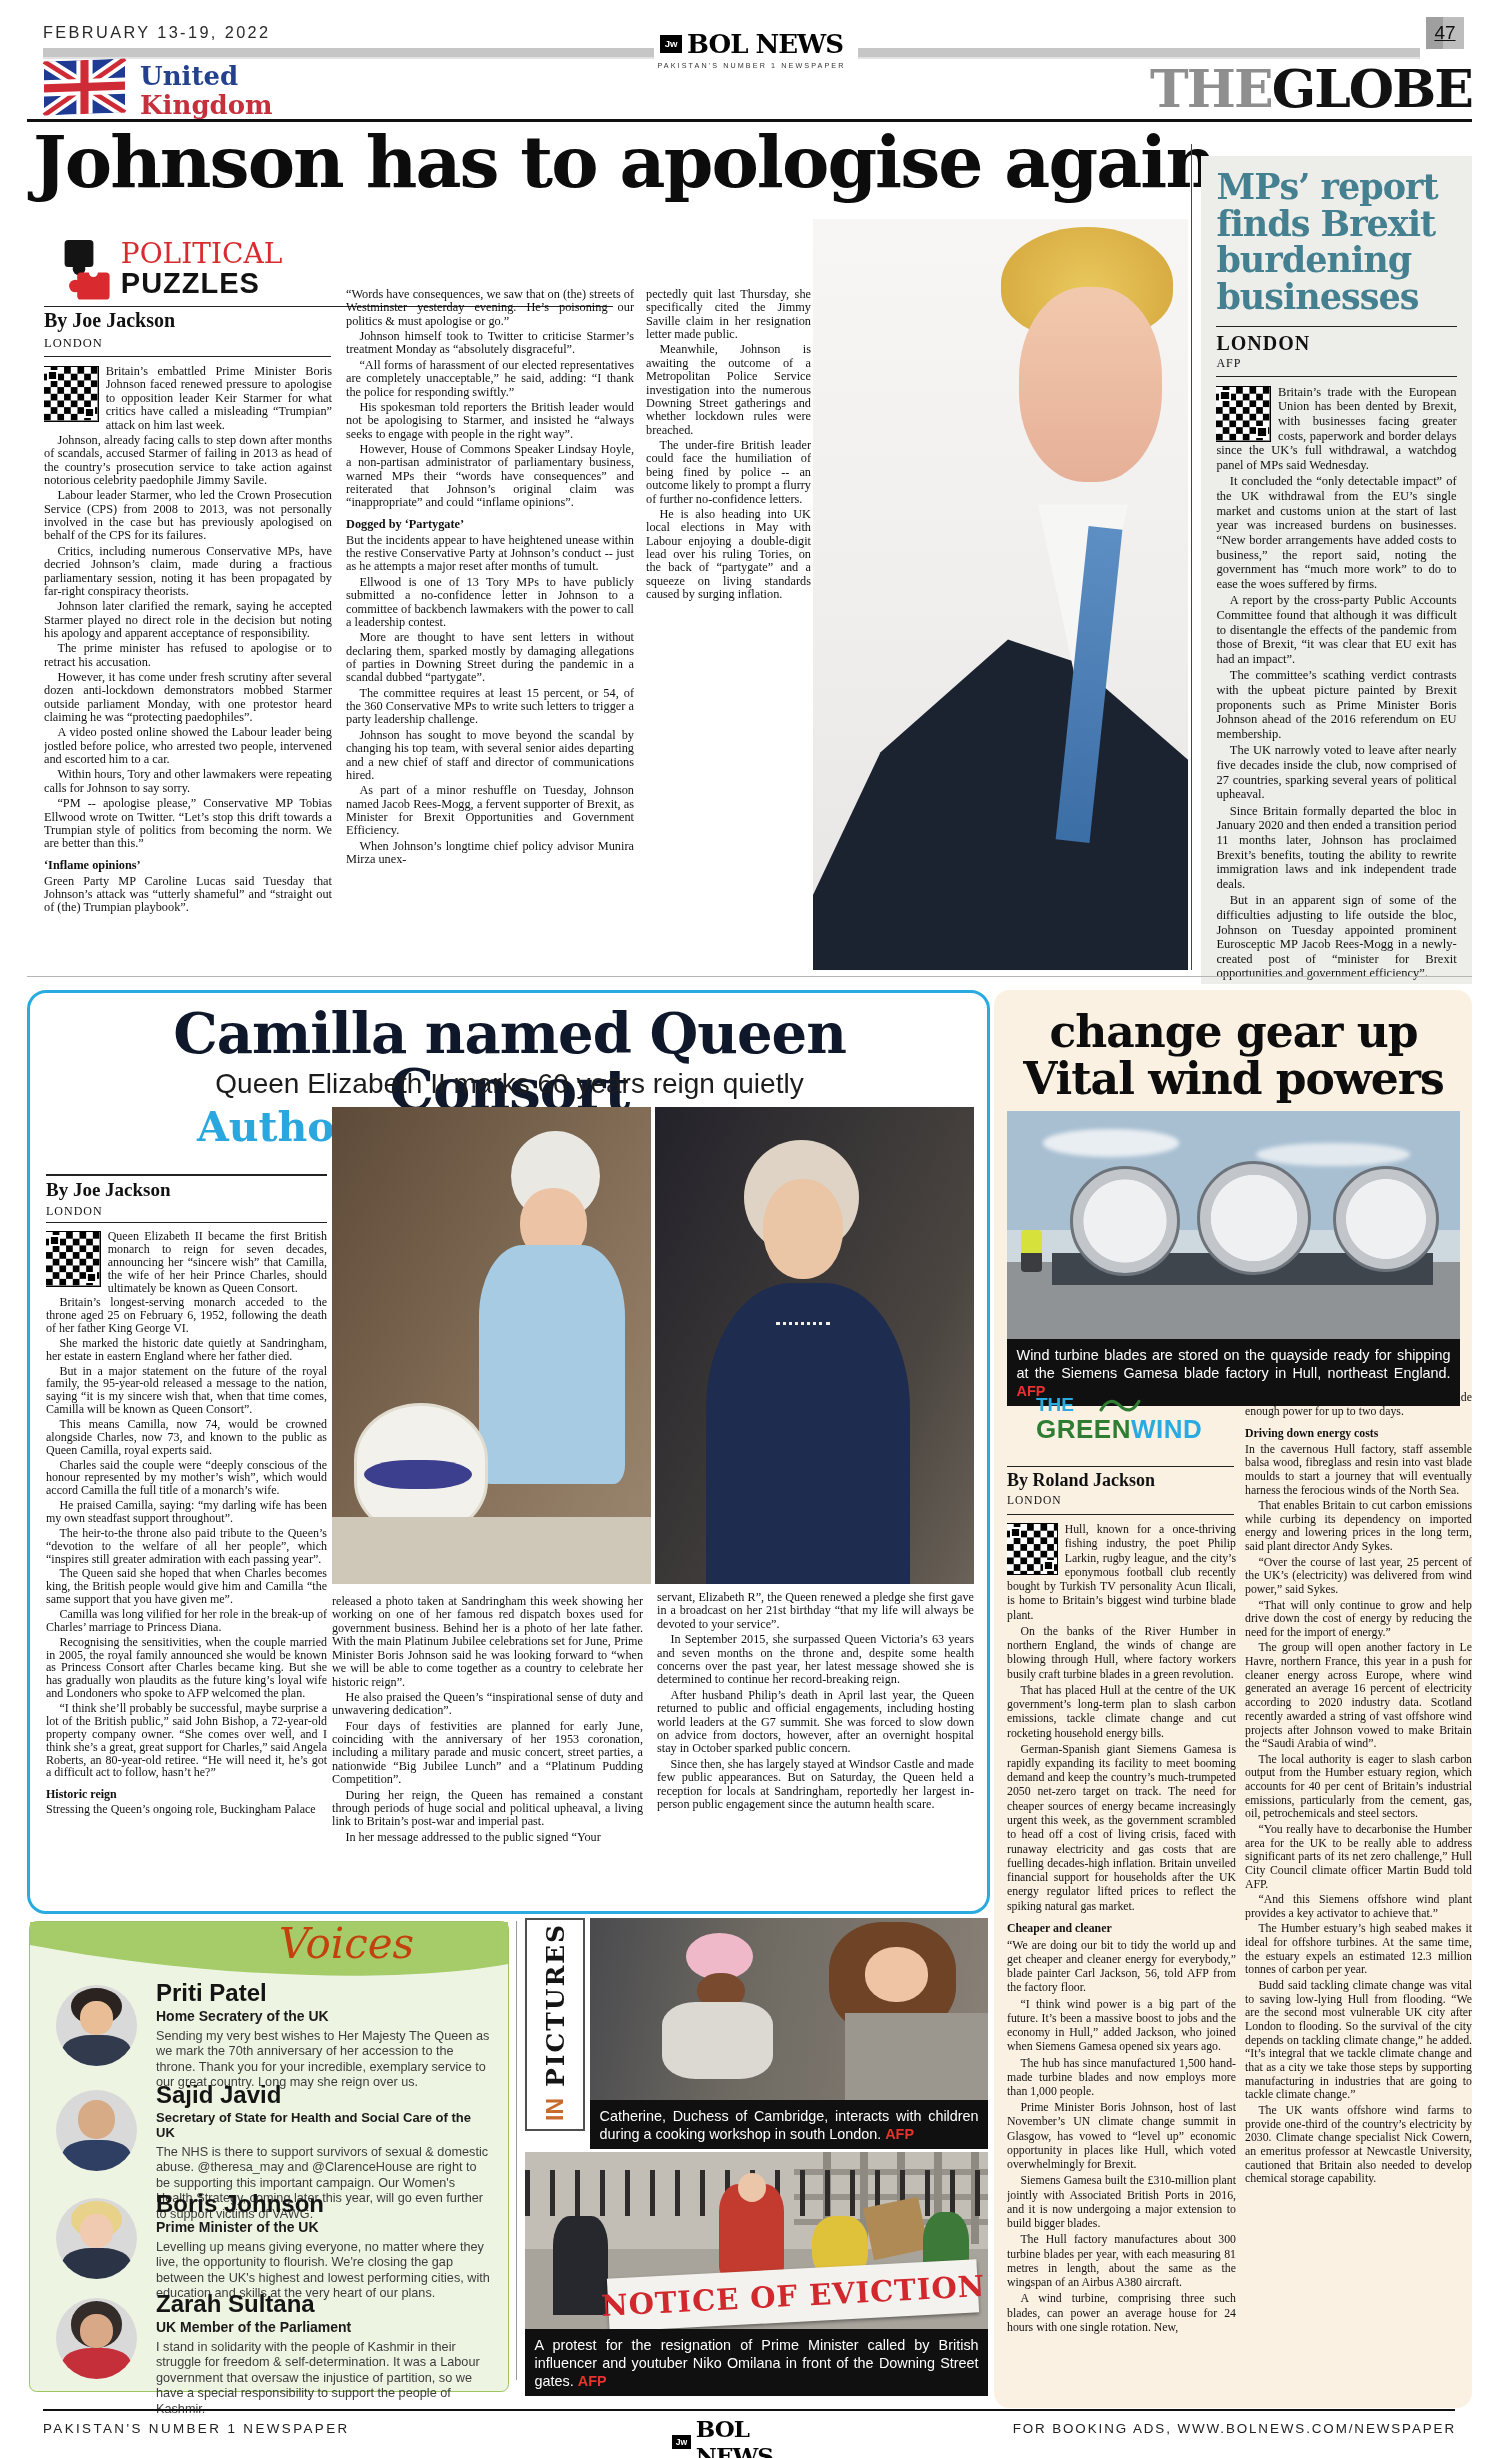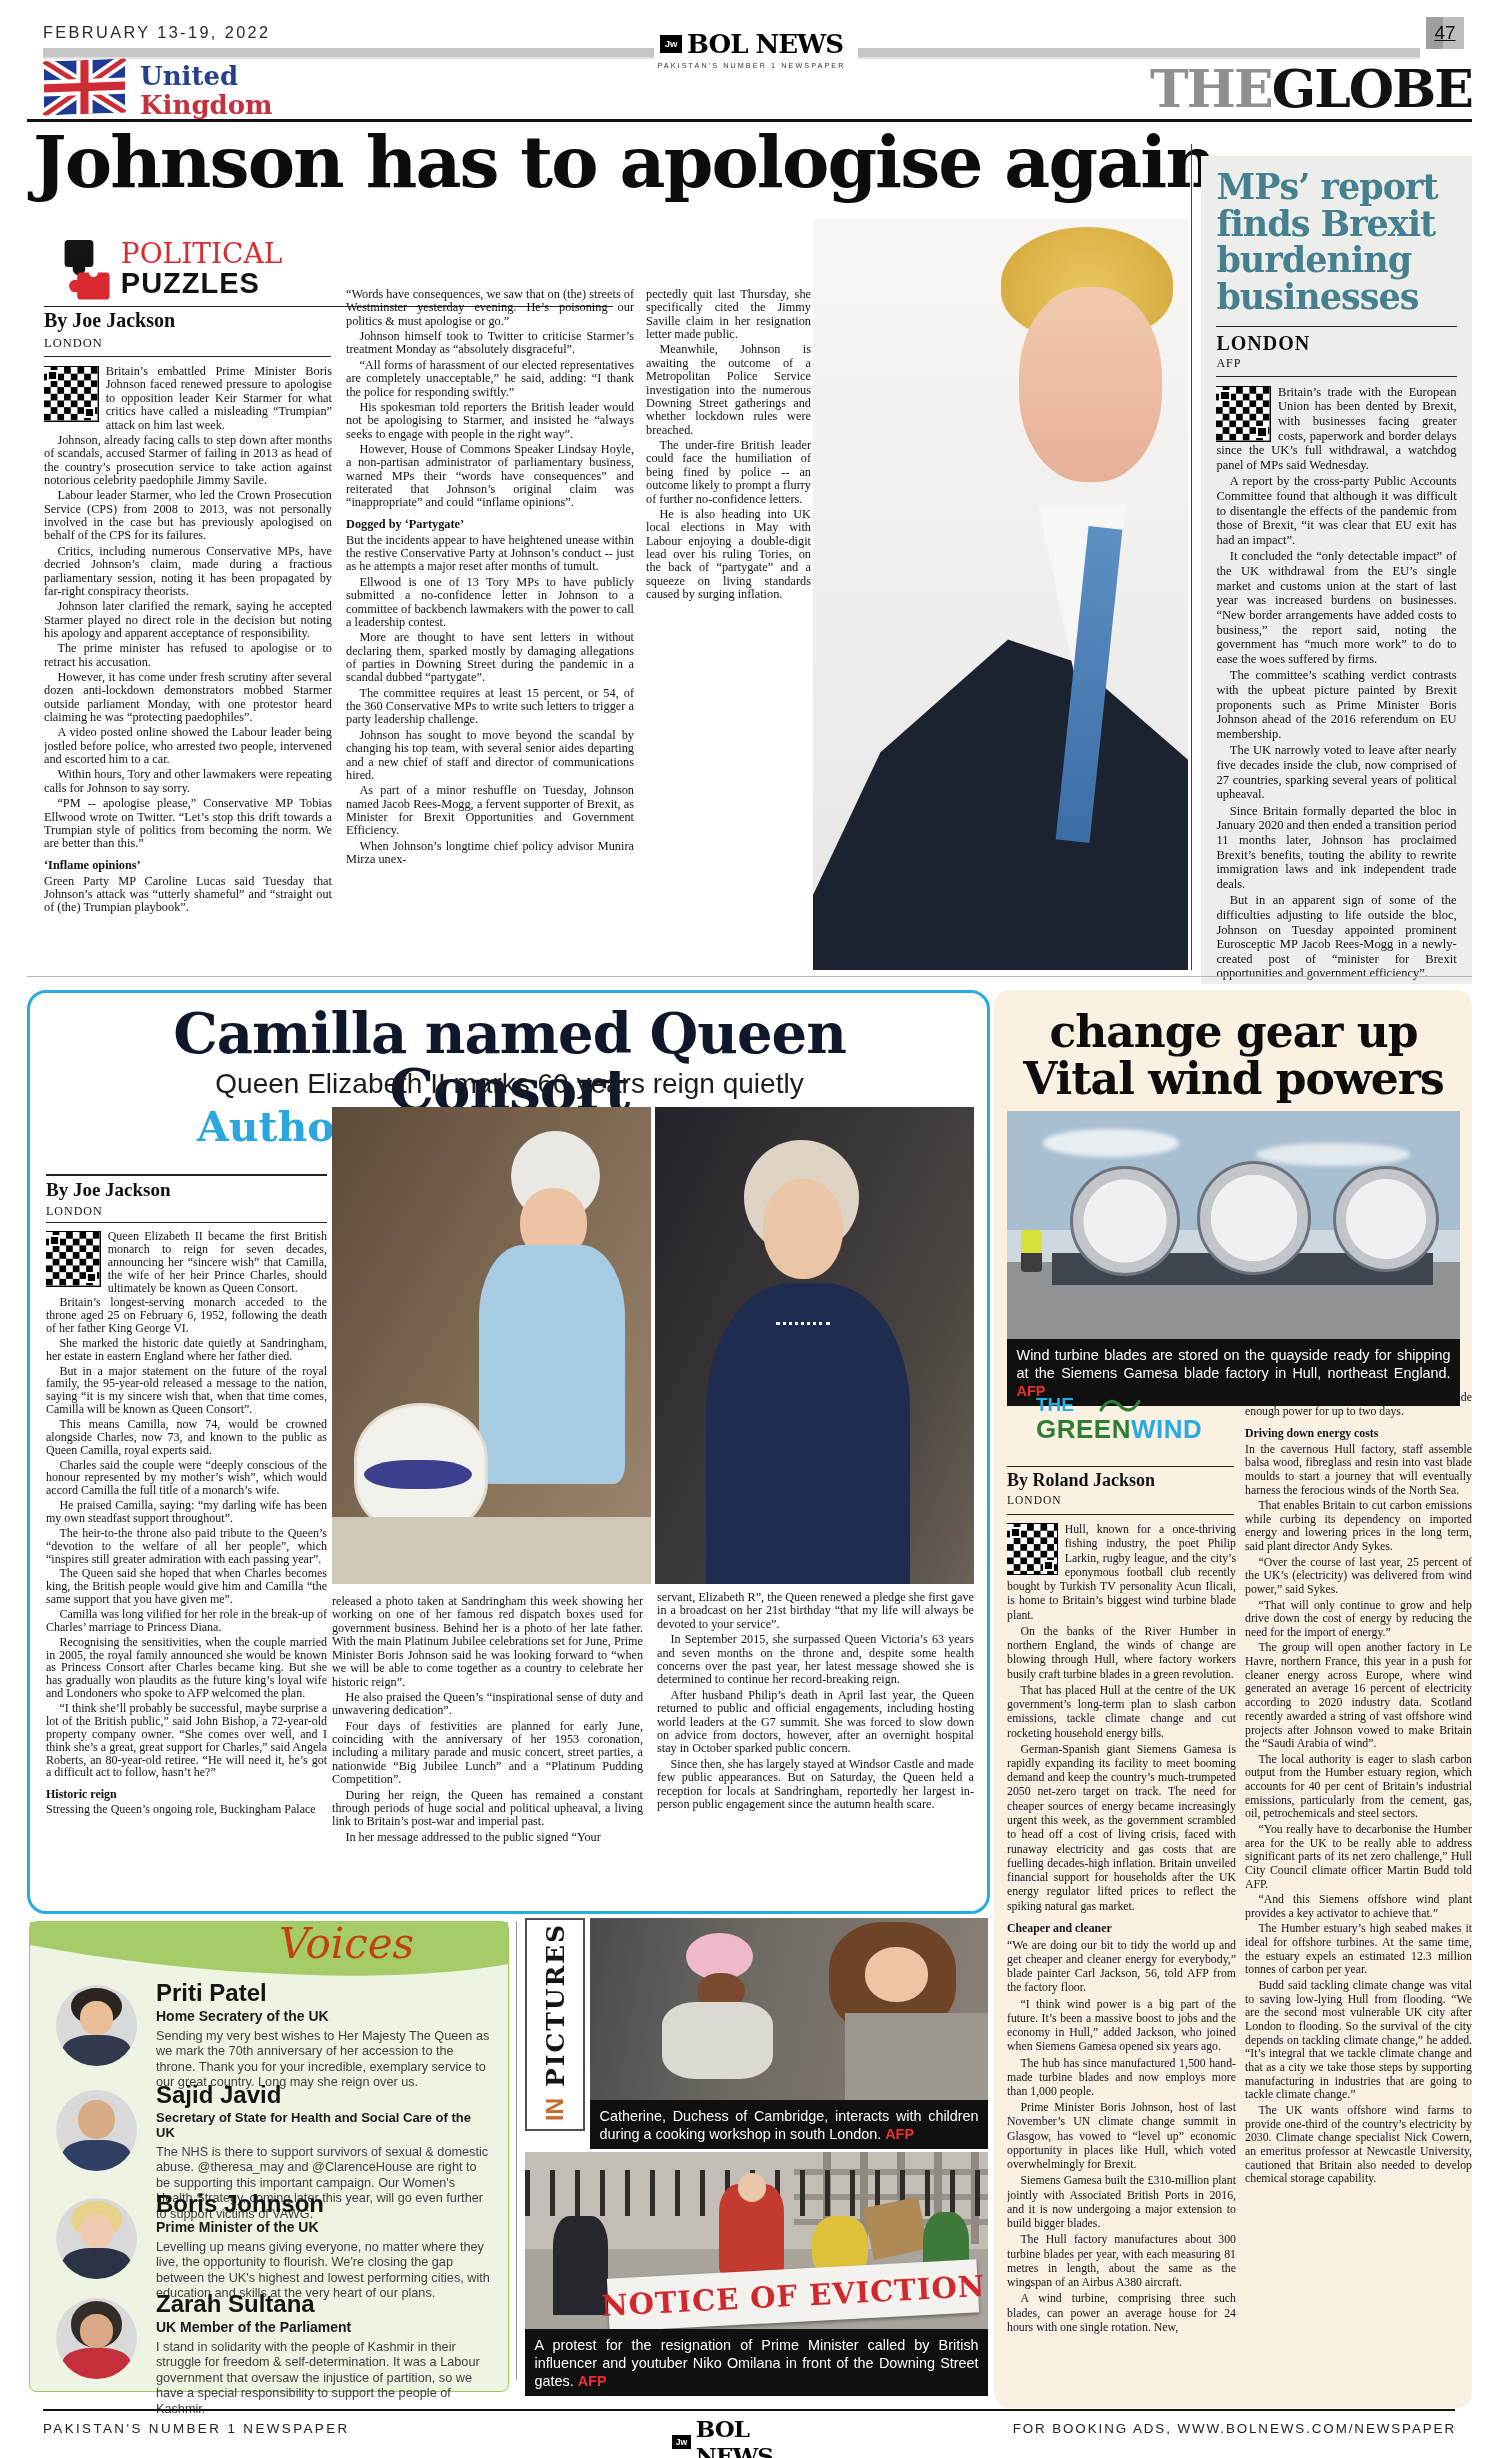--- a/index.html
+++ b/index.html
@@ -141,22 +141,22 @@
 
   <div class="abs" style="left:1201px;top:144px;width:271px;height:828px;background:#ededea;box-sizing:border-box;padding:13.4px 15.4px;overflow:hidden;margin-top:12px;">
     <div class="serif" style="color:#44808f;font-weight:bold;font-size:35px;line-height:1.04;letter-spacing:-1px;">MPs’ report finds Brexit burdening businesses</div>
     <div class="rule" style="height:1px;margin:11.5px 0 4.8px;"></div>
     <div style="font-weight:bold;font-size:20px;letter-spacing:1px;">LONDON</div>
     <div style="font-size:12px;letter-spacing:1px;margin-top:1px;">AFP</div>
     <div class="rule" style="height:1px;margin:4.8px 0 7.7px;"></div>
     <div class="colbox" style="font-size:12.5px;line-height:1.17;height:615px;">
         <span class="qr"></span>
         <p class="para">Britain’s trade with the European Union has been dented by Brexit, with businesses facing greater costs, paperwork and border delays since the UK’s full withdrawal, a watchdog panel of MPs said Wednesday.</p>
+        <p class="para">It concluded the “only detectable impact” of the UK withdrawal from the EU’s single market and customs union at the start of last year was increased burdens on businesses. “New border arrangements have added costs to business,” the report said, noting the government has “much more work” to do to ease the woes suffered by firms.</p>
         <p class="para">A report by the cross-party Public Accounts Committee found that although it was difficult to disentangle the effects of the pandemic from those of Brexit, “it was clear that EU exit has had an impact”.</p>
-        <p class="para">It concluded the “only detectable impact” of the UK withdrawal from the EU’s single market and customs union at the start of last year was increased burdens on businesses. “New border arrangements have added costs to business,” the report said, noting the government has “much more work” to do to ease the woes suffered by firms.</p>
         <p class="para">The committee’s scathing verdict contrasts with the upbeat picture painted by Brexit proponents such as Prime Minister Boris Johnson ahead of the 2016 referendum on EU membership.</p>
         <p class="para">The UK narrowly voted to leave after nearly five decades inside the club, now comprised of 27 countries, sparking several years of political upheaval.</p>
         <p class="para">Since Britain formally departed the bloc in January 2020 and then ended a transition period 11 months later, Johnson has proclaimed Brexit’s benefits, touting the ability to rewrite immigration laws and ink independent trade deals.</p>
         <p class="para">But in an apparent sign of some of the difficulties adjusting to life outside the bloc, Johnson on Tuesday appointed prominent Eurosceptic MP Jacob Rees-Mogg in a newly-created post of “minister for Brexit opportunities and government efficiency”.</p>
       </div>
   </div>
 
   <div class="abs" style="left:27px;top:976px;width:1445px;height:1px;background:#b5b5b5;"></div>
 
   <div class="abs" style="left:27px;top:990px;width:963px;height:924px;border:3.8px solid #29abe2;border-radius:19px;box-sizing:border-box;background:#fff;"></div>

